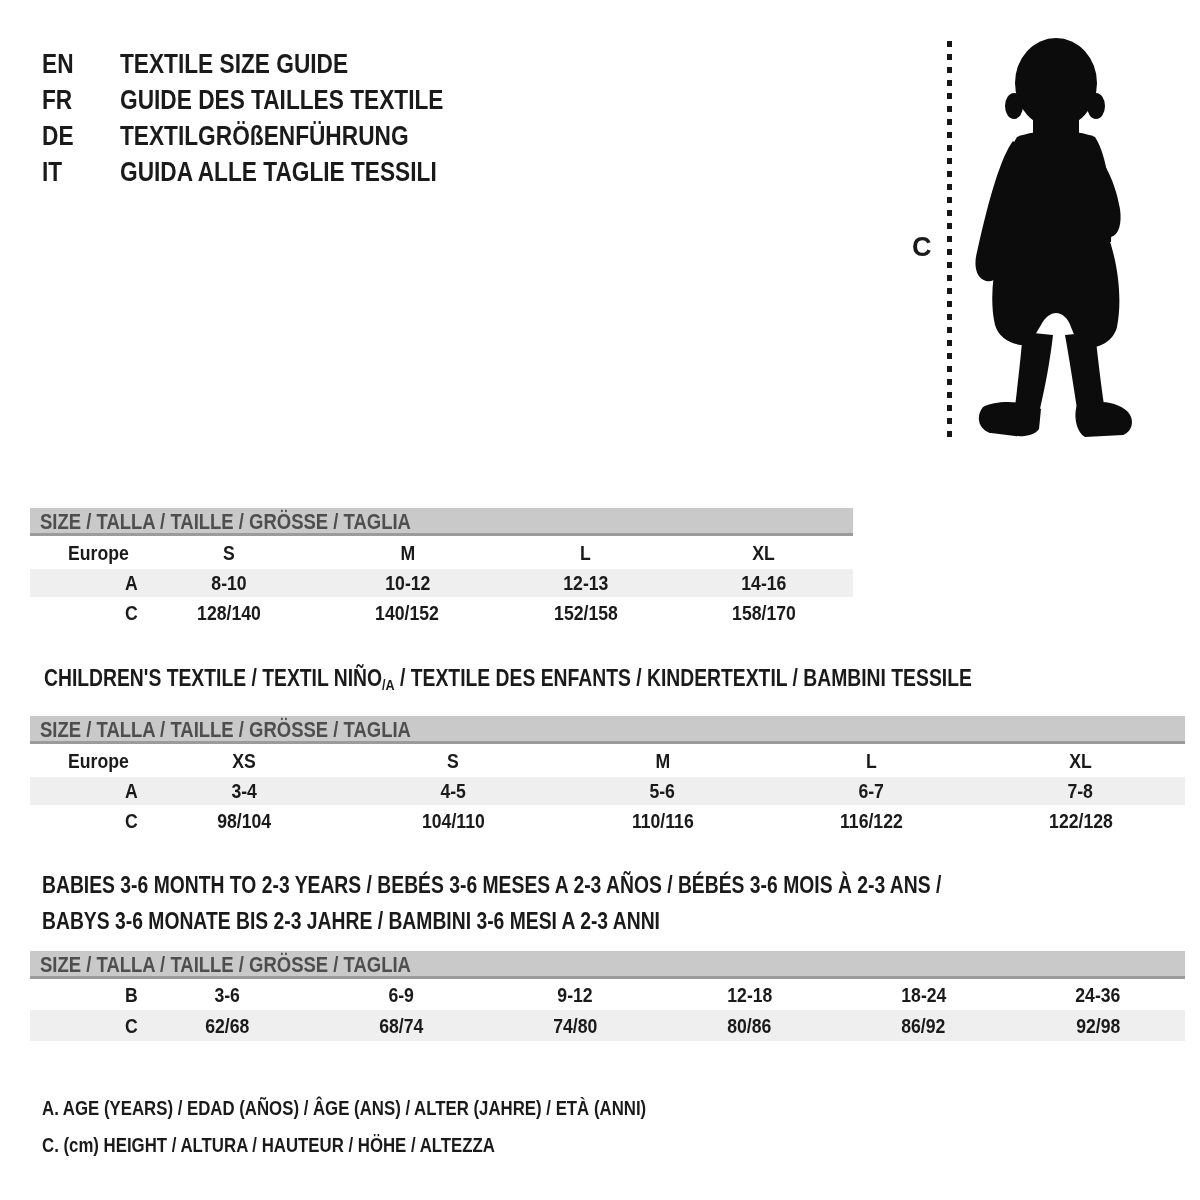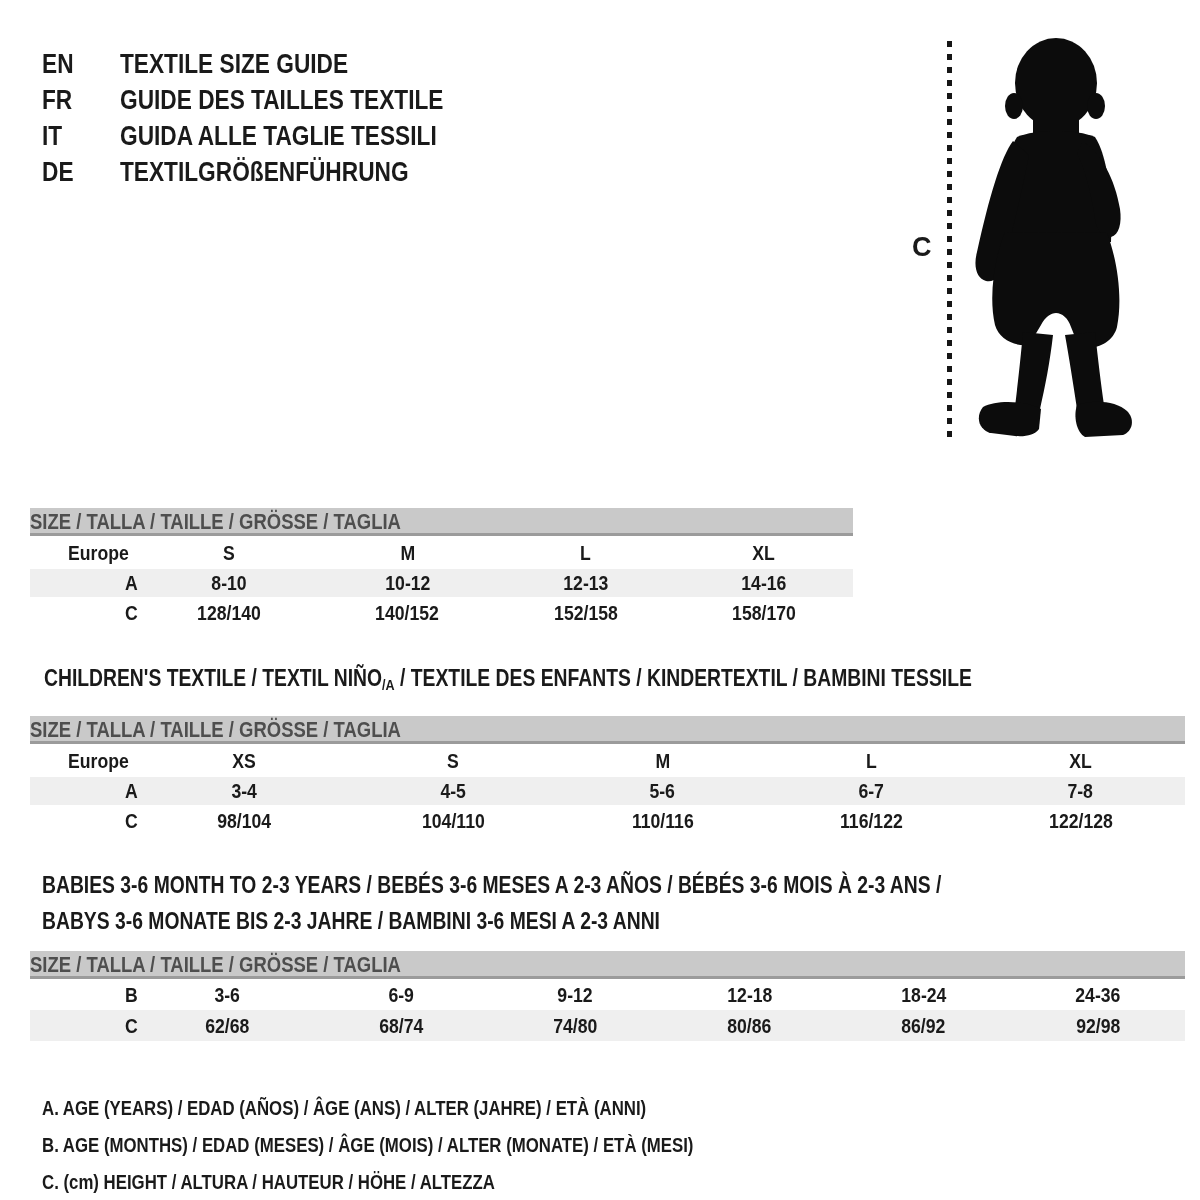--- a/index.html
+++ b/index.html
@@ -26,21 +26,21 @@
   .fig-svg{position:absolute;left:965px;top:13px;}
 
   
   .sec-title{position:absolute;font-size:23px;line-height:25px;}
   .sub{font-size:15px;vertical-align:-4px;}
 
   
   .sizetable{position:absolute;font-size:21px;}
   .size-bar{
     height:28px;line-height:28px;background:#c9c9c9;border-bottom:3px solid #9b9b9b;
-    color:#4e4e4e;font-size:22px;box-sizing:border-box;
+    color:#4e4e4e;font-size:22px;padding-left:10px;box-sizing:border-box;
   }
   .trow{display:flex;align-items:center;}
   .trow .c0{width:110px;padding-left:10px;box-sizing:border-box;text-align:right;}
   .trow .cv{flex:1;text-align:center;display:flex;justify-content:center;align-items:center;}
   .r-head{height:33px;}
   .r-alt{height:28px;background:#efefef;}
   .r-plain{height:31px;}
   .babies-b{height:31px;}
   .babies-c{height:31px;background:#efefef;}
 
@@ -56,26 +56,26 @@
   <div class="langs">
     <div class="lang-row">
       <span class="lang-code"><span class="cnd">EN</span></span>
       <span class="cnd">TEXTILE SIZE GUIDE</span>
     </div>
     <div class="lang-row">
       <span class="lang-code"><span class="cnd">FR</span></span>
       <span class="cnd">GUIDE DES TAILLES TEXTILE</span>
     </div>
     <div class="lang-row">
+      <span class="lang-code"><span class="cnd">DE</span></span>
+      <span class="cnd">TEXTILGRÖßENFÜHRUNG</span>
+    </div>
+    <div class="lang-row">
       <span class="lang-code"><span class="cnd">IT</span></span>
       <span class="cnd">GUIDA ALLE TAGLIE TESSILI</span>
-    </div>
-    <div class="lang-row">
-      <span class="lang-code"><span class="cnd">DE</span></span>
-      <span class="cnd">TEXTILGRÖßENFÜHRUNG</span>
     </div>
   </div>
 
   <div class="fig-line"></div>
   <span class="fig-label">C</span>
 
   <svg class="fig-svg" width="177" height="402" viewBox="0 0 177 402">
     <g fill="#0c0c0c">
       <ellipse cx="91" cy="46" rx="41" ry="45"></ellipse>
       <ellipse cx="49" cy="69" rx="9" ry="13"></ellipse>
@@ -256,20 +256,17 @@
           <span class="cndc">92/98</span>
         </div>
     </div>
   </div>
 
   <div class="notes">
     <div class="note-line">
       <span class="cnd">A. AGE (YEARS) / EDAD (AÑOS) / ÂGE (ANS) / ALTER (JAHRE) / ETÀ (ANNI)</span>
     </div>
     <div class="note-line">
-      <span class="cnd">B. AGE (MONTHS) / EDAD (MESES) / ÂGE (MOIS) / ALTER (MONATE) / ETÀ (MESI)</span>
-    </div>
-    <div class="note-line">
       <span class="cnd">C. (cm) HEIGHT / ALTURA / HAUTEUR / HÖHE / ALTEZZA</span>
     </div>
   </div>
 
 </div>
 
 </body></html>

